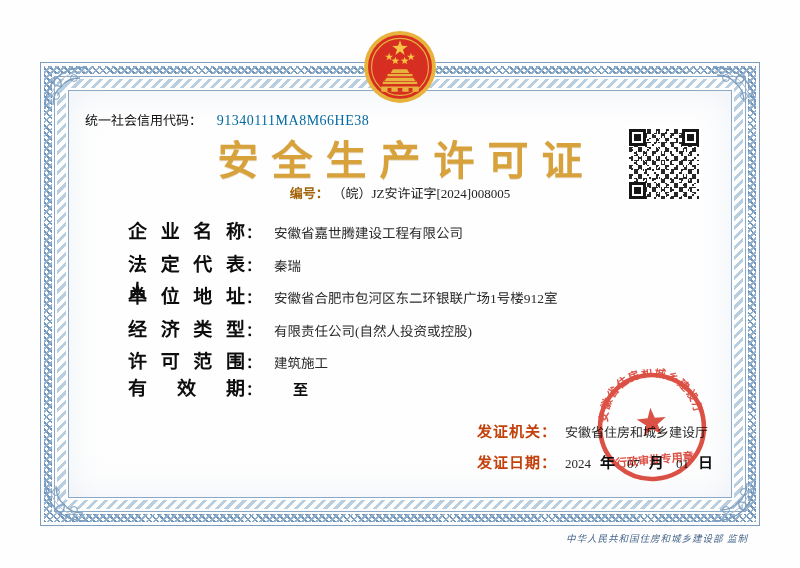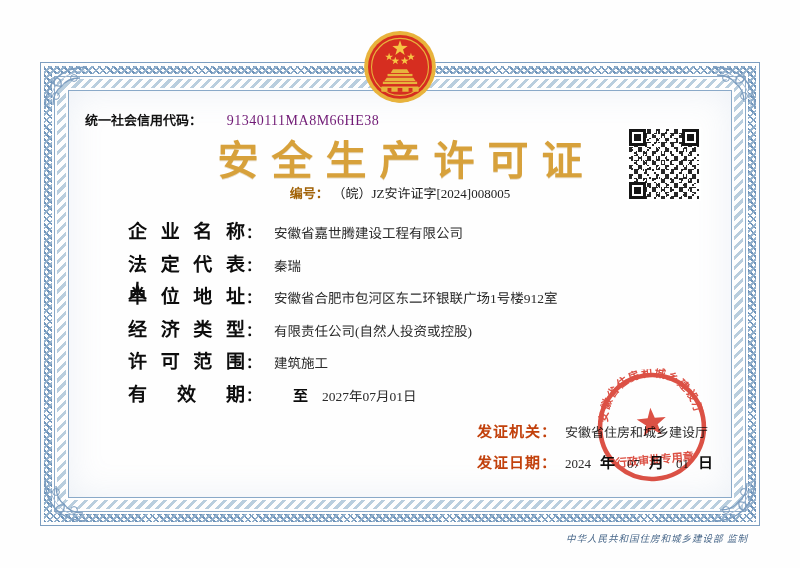--- a/index.html
+++ b/index.html
@@ -29,22 +29,22 @@
   .corner.tl { left:2px;  top:2px; }
   .corner.tr { right:2px; top:2px;    transform:rotate(90deg); }
   .corner.br { right:2px; bottom:2px; transform:rotate(180deg); }
   .corner.bl { left:2px;  bottom:2px; transform:rotate(270deg); }
 
   
   .emblem { position:absolute; left:361px; top:29px; width:78px; height:82px; z-index:3; }
 
   
   .credit-row { position:absolute; left:85px; top:110px; font-size:13px; z-index:2; }
-  .credit-label { font-weight:bold; color:#111;text-align:center; }
-  .credit-value { font-family:"Liberation Serif", serif; font-size:14px; color:#701a75; letter-spacing:.5px; margin-left:21px; }
+  .credit-label { font-weight:normal; color:#111;text-align:center; }
+  .credit-value { font-family:"Liberation Serif", serif; font-size:14px; color:#0369a1; letter-spacing:.5px; margin-left:11px; }
 
   
   .qr { position:absolute; left:627px; top:127px; width:74px; height:74px; background:#fff; z-index:2; }
   .qr-modules { position:absolute; inset:2px; opacity:.92;
     background-image:
       repeating-conic-gradient(#ffffff 0 25%, rgba(0,0,0,0) 0 50%),
       repeating-conic-gradient(#151515 0 25%, rgba(0,0,0,0) 0 50%),
       repeating-conic-gradient(#151515 0 25%, rgba(0,0,0,0) 0 50%);
     background-size: 9px 9px, 5px 5px, 13px 13px;
     background-position: 0 0, 0 0, 3px 6px; }
@@ -188,21 +188,20 @@
     </div>
     <div class="frow">
       <span class="flabel">许 可 范 围</span>
       <span class="fcolon">：</span>
       <span class="fvalue">建筑施工</span>
     </div>
     <div class="frow">
       <span class="flabel">有 效 期</span>
       <span class="fcolon">：</span>
       <span class="to-word">至</span>
-      <span class="fvalue" style="margin-left:0">2027年07月01日</span>
     </div>
   </div>
 
   <div class="issuance">
     <div class="irow">
       <span class="ilabel">发证机关：</span>
       <span class="ivalue">安徽省住房和城乡建设厅</span>
     </div>
     <div class="irow">
       <span class="ilabel">发证日期：</span>

